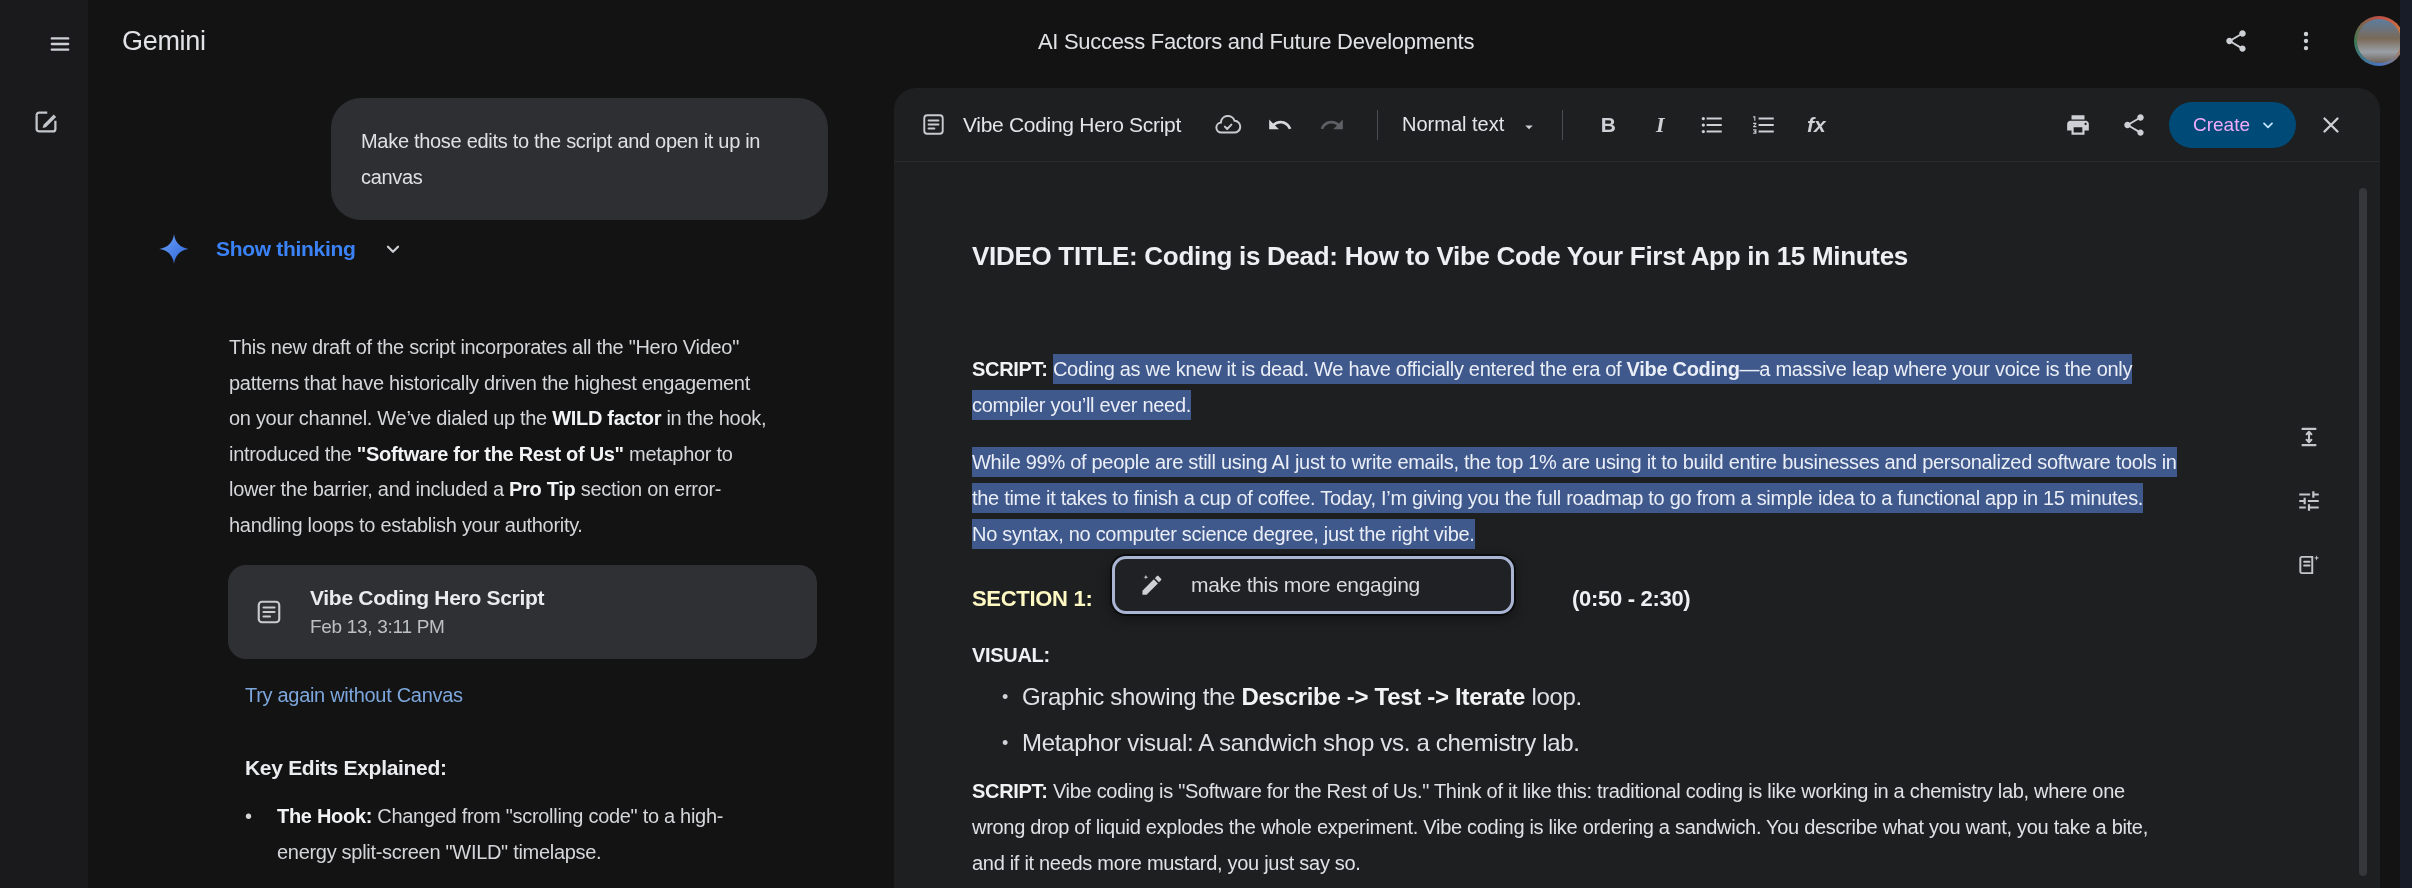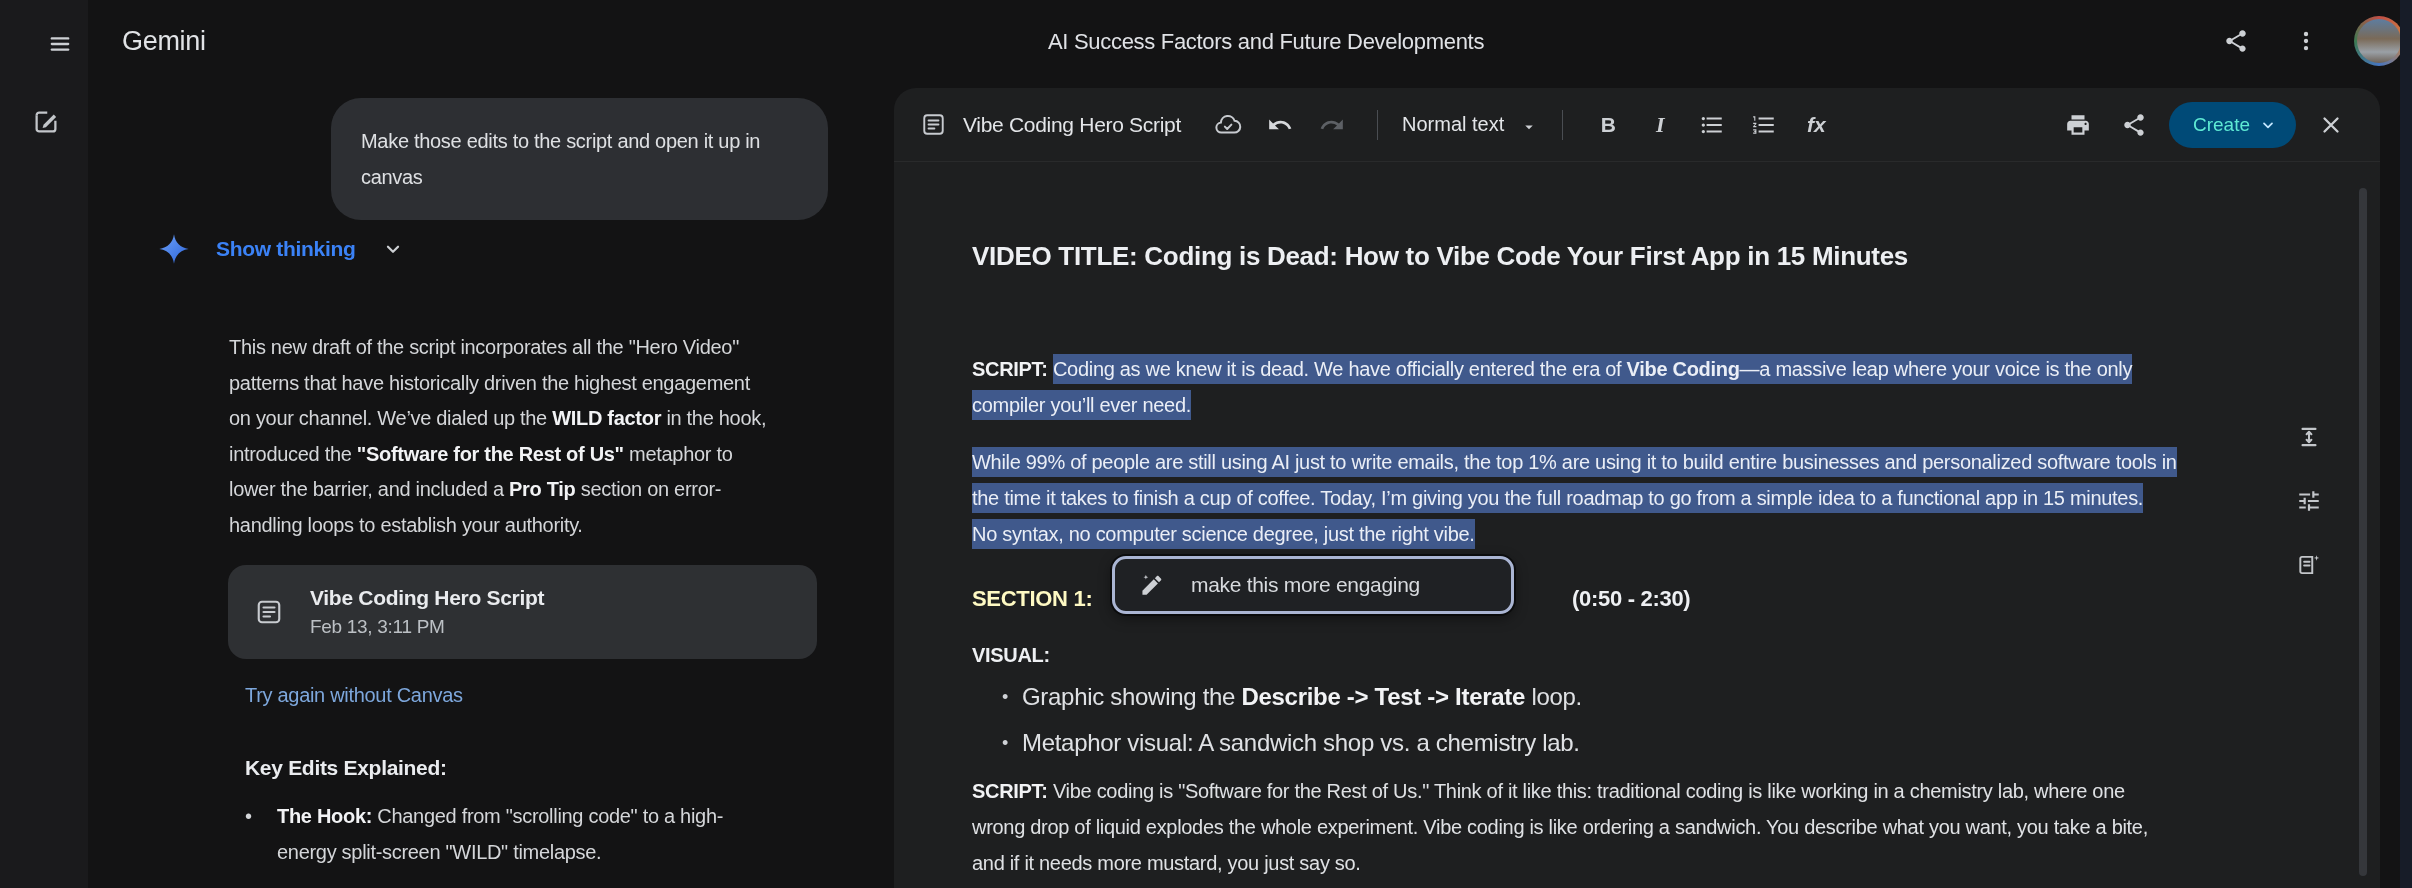--- a/index.html
+++ b/index.html
@@ -10,21 +10,21 @@
     font-family:"Liberation Sans", sans-serif;
     color:#dfe1e4;
     letter-spacing:-0.3px;
   }
   svg { display:block; }
 
   
   .topbar { position:absolute; left:16px; top:0; width:2412px; height:88px; }
   .hamburger { position:absolute; left:24px; top:24px; width:40px; height:40px; display:flex; align-items:center; justify-content:center; background:none; border:none; cursor:pointer; }
   .app-name { position:absolute; left:106px; top:26px; font-size:27px; font-weight:500; color:#e1e3e6; }
-  .convo-title { position:absolute; left:50%; top:29px; transform:translateX(-50%); margin-left:44px; font-size:22px; font-weight:500; color:#e0e2e6; }
+  .convo-title { position:absolute; left:50%; top:29px; transform:translateX(-50%); margin-left:34px; font-size:22px; font-weight:500; color:#e0e2e6; }
   .topbar-right { position:absolute; right:24px; top:16px; display:flex; align-items:center; gap:26px; }
   .iconbtn { background:none; border:none; cursor:pointer; display:flex; align-items:center; justify-content:center; width:44px; height:44px; border-radius:50%; }
   .avatar { width:50px; height:50px; border-radius:50%; padding:3px;
     background:conic-gradient(#c14f46,#cf8440,#4675c0,#3d7a52,#c14f46); cursor:pointer; }
   .avatar-inner { width:100%; height:100%; border-radius:50%;
     background:linear-gradient(180deg,#5d7da0 0%,#7a6a58 45%,#9aa0a6 75%,#6d6258 100%); }
 
   
   .rail { position:absolute; left:0; top:0; width:88px; height:888px; background:#1a1a1c; }
   .rail .compose { position:absolute; left:24px; top:100px; }
@@ -55,21 +55,21 @@
   .tb-left { display:flex; align-items:center; gap:10px; }
   .tb-title { font-size:21px; font-weight:500; color:#e3e5e8; margin:0 16px 0 6px; white-space:nowrap; }
   .tb-btn { background:none; border:none; cursor:pointer; width:42px; height:42px; display:flex; align-items:center; justify-content:center; border-radius:8px; }
   .tb-divider { width:1px; height:30px; background:#4a4d52; margin:0 14px; }
   .style-select { display:flex; align-items:flex-end; gap:16px; background:none; border:none; cursor:pointer; }
   .style-label { font-size:20px; font-weight:500; color:#e3e5e8; white-space:nowrap; }
   .glyph-b { font-size:21px; font-weight:800; color:#cdd0d4; }
   .glyph-i { font-size:22px; font-style:italic; font-weight:700; font-family:"Liberation Serif", serif; color:#cdd0d4; }
   .glyph-fx { font-size:21px; font-style:italic; font-weight:700; color:#cdd0d4; }
   .tb-right { margin-left:auto; display:flex; align-items:center; gap:14px; }
-  .create-btn { display:flex; align-items:center; gap:10px; height:46px; padding:0 20px 0 24px; border-radius:23px; border:none; cursor:pointer; background:#004a77; color:#5eead4; font-size:19px; font-weight:500; font-family:"Liberation Sans", sans-serif; }
+  .create-btn { display:flex; align-items:center; gap:10px; height:46px; padding:0 20px 0 24px; border-radius:23px; border:none; cursor:pointer; background:#004a77; color:#f0abfc; font-size:19px; font-weight:500; font-family:"Liberation Sans", sans-serif; }
 
   
   .doc { position:absolute; left:78px; top:74px; width:1380px; }
   .doc-title { margin-top:76px; font-size:26px; line-height:36px; font-weight:700; color:#edeff2; white-space:nowrap; }
   .doc p.body { font-size:20px; line-height:36px; white-space:nowrap; color:#dfe1e4; }
   .p1 { margin-top:77px; }
   .p2 { margin-top:21px; }
   .section-row { position:relative; margin-top:30px; height:40px; }
   .sec-prefix { position:absolute; left:0; top:4px; font-size:22px; font-weight:700; color:#fef9c3; white-space:nowrap; }
   .sec-suffix { position:absolute; left:600px; top:4px; font-size:22px; font-weight:700; color:#eef0f3; white-space:nowrap; }

